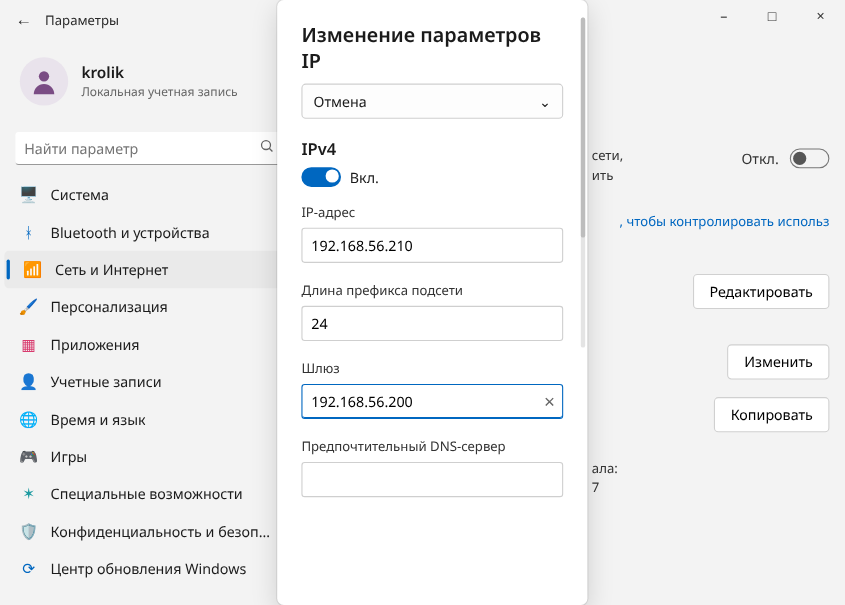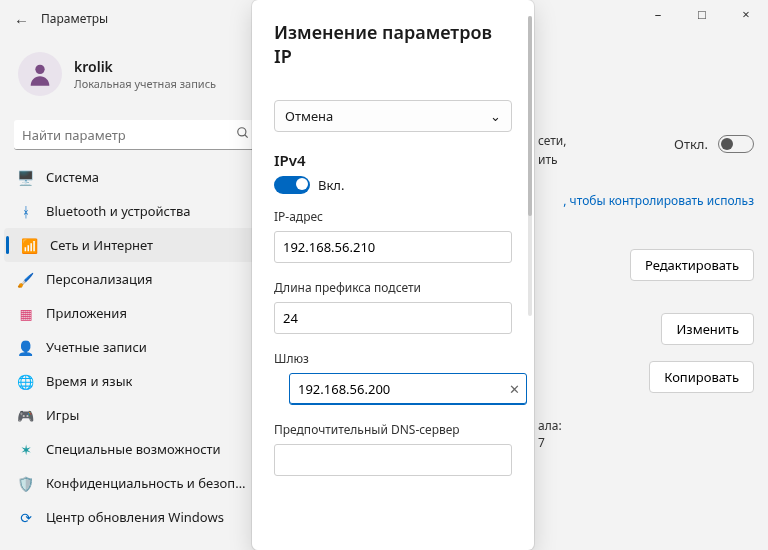--- a/index.html
+++ b/index.html
@@ -36,29 +36,29 @@
   .row .lbl { font-size: 13px; color: #333; }
   .btn { background: #fff; border: 1px solid #d0d0d0; border-radius: 4px; padding: 6px 14px; font-size: 13px; cursor: pointer; }
   .toggle-off { width: 36px; height: 18px; border-radius: 9px; border: 1px solid #777; position: relative; background: #f3f3f3; }
   .toggle-off::after { content:""; position:absolute; left:2px; top:2px; width:12px; height:12px; border-radius:50%; background:#555; }
 
   .link { color: #0067c0; font-size: 12px; }
 
   
   .modal { position: absolute; left: 252px; top: 0; width: 282px; height: 550px; background: #fff; border-radius: 6px; box-shadow: 0 0 0 1px rgba(0,0,0,.08), 0 8px 24px rgba(0,0,0,.15); display: flex; flex-direction: column; }
   .modal-body { padding: 20px 22px 0; flex: 1; overflow: hidden; position: relative; }
-  .modal-title { font-size: 18px; font-weight: 600; margin-bottom: 32px; }
+  .modal-title { font-size: 18px; font-weight: 600; margin-bottom: 8px; }
   .dropdown { width: 100%; border: 1px solid #cfcfcf; border-radius: 4px; padding: 6px 10px; display:flex; justify-content: space-between; align-items: center; font-size: 13px; background: #fdfdfd; margin-bottom: 18px; }
   .sec-title { font-weight: 600; font-size: 15px; margin-bottom: 6px; }
   .toggle-on-wrap { display: flex; align-items: center; gap: 8px; margin-bottom: 14px; }
   .toggle-on { width: 36px; height: 18px; border-radius: 9px; background: #0067c0; position: relative; }
   .toggle-on::after { content:""; position:absolute; right:2px; top:2px; width:12px; height:12px; border-radius:50%; background:#fff; }
   .field-lbl { font-size: 12px; color: #333; margin-bottom: 6px; }
   .field { width: 100%; border: 1px solid #cfcfcf; border-radius: 3px; padding: 6px 8px; font-size: 13px; margin-bottom: 16px; background:#fff; }
-  .field.focused { border-color: #0067c0; box-shadow: inset 0 -1px 0 #0067c0; position: relative; padding-right: 24px; margin-left: 15px; }
+  .field.focused { border-color: #0067c0; box-shadow: inset 0 -1px 0 #0067c0; position: relative; padding-right: 24px; }
   .field.focused .clr { position: absolute; right: 6px; top: 50%; transform: translateY(-50%); color: #666; cursor:pointer; font-size: 13px; }
   .field input { border: none; outline: none; width: 100%; font-size: 13px; }
   .scroll-hint { position:absolute; right:2px; top:16px; width:4px; height:300px; background:#e4e4e4; border-radius:2px; }
   .scroll-hint::after{ content:""; position:absolute; left:0; top:0; width:4px; height:200px; background:#bdbdbd; border-radius:2px; }
 
   .modal-footer { border-top: 1px solid #e3e3e3; padding: 12px 20px 16px; display: flex; gap: 12px; justify-content: center; }
   .mf-btn { flex:1; background: #fdfdfd; border: 1px solid #d0d0d0; border-radius: 4px; padding: 7px 0; font-size: 13px; text-align:center; cursor:pointer; }
 </style>
 </head>
 <body>

